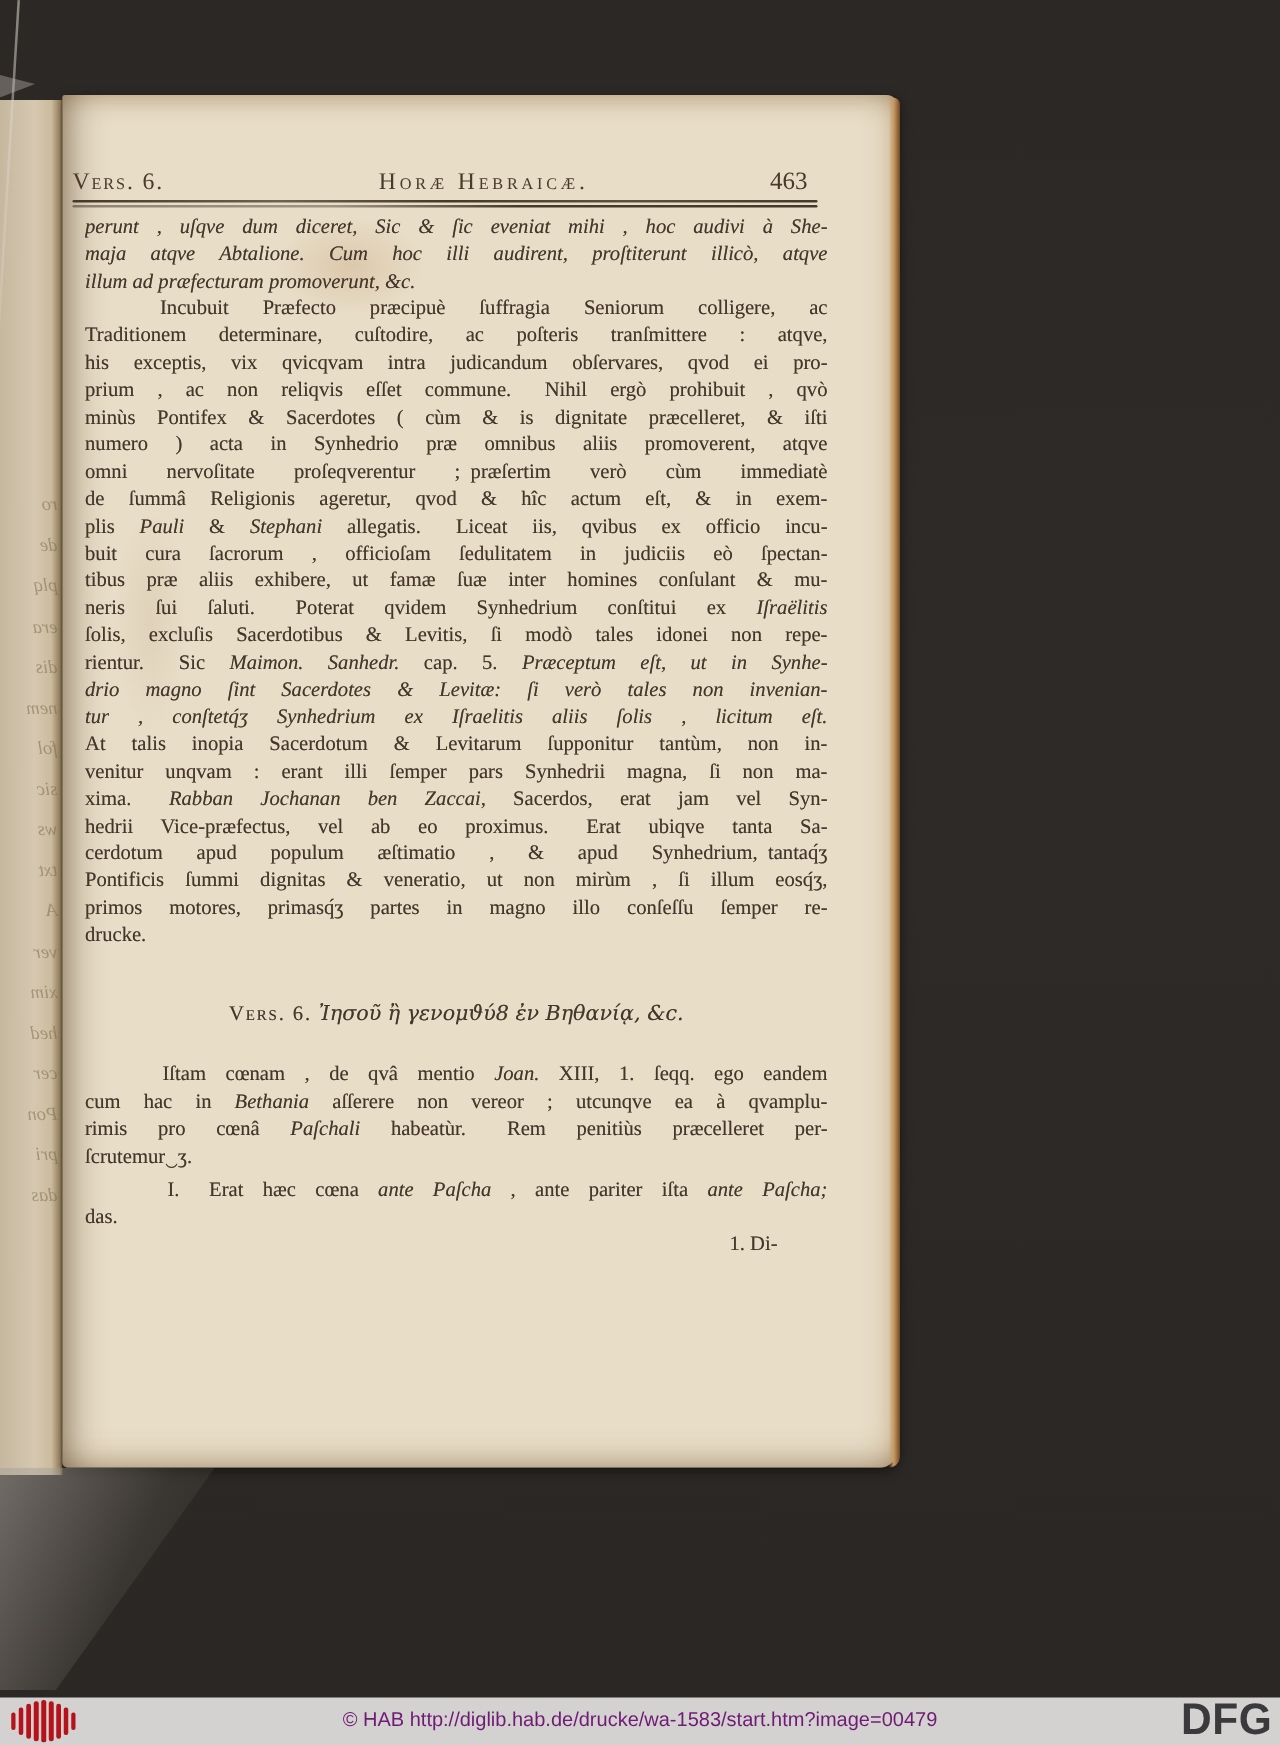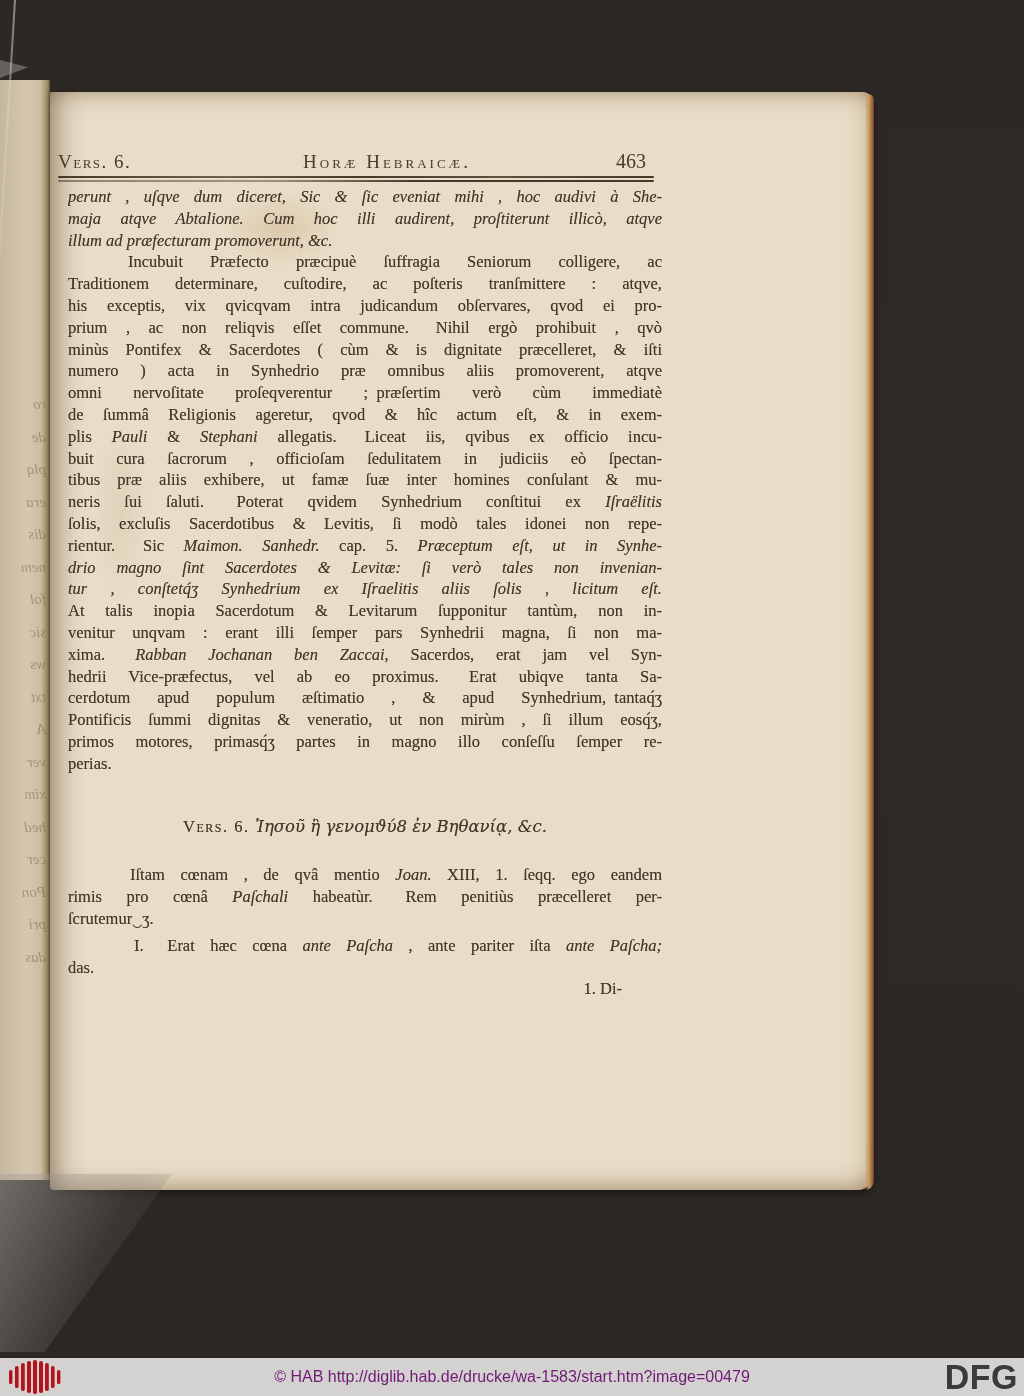--- a/index.html
+++ b/index.html
@@ -8,34 +8,34 @@
     font-family:"Liberation Serif","DejaVu Serif",serif;}
   
   #gutterStrip{position:absolute;left:0;top:80px;width:50px;height:1100px;
     background:linear-gradient(90deg,#c6b89f 0%,#d6c8b0 55%,#cbbb9f 82%,#99855f 96%,#5f4d33 100%);
     overflow:hidden;}
   #fragments{position:absolute;top:308px;left:0;width:46px;
     transform:scaleX(-1);
     font-style:italic;font-size:15px;line-height:32.5px;color:#7e6c52;
     opacity:.55;filter:blur(.45px);text-align:left;padding-left:4px;}
   
-  #page{position:absolute;left:50px;top:76px;width:822px;height:1098px;
+  #page{position:absolute;left:50px;top:76px;width:668px;height:1098px;
     border-radius:2px 9px 14px 4px;
     background:
       radial-gradient(ellipse 60% 40% at 55% 25%, rgba(255,252,240,.30), rgba(255,252,240,0) 70%),
       radial-gradient(ellipse 70% 50% at 50% 85%, rgba(120,90,50,.10), rgba(120,90,50,0) 70%),
       linear-gradient(90deg,#cfc0a5 0%,#e2d5bd 5%,#e9decа 30%,#eadfc9 55%,#e7dac2 88%,#dcc9a9 97%,#caa977 100%),
       #e8ddc7;
     background-color:#e8ddc7;
     box-shadow:
       inset 22px 0 30px -18px rgba(70,45,20,.55),
       inset -16px 0 26px -16px rgba(140,95,45,.45),
       inset 0 16px 24px -16px rgba(130,95,55,.40),
       inset 0 -18px 26px -16px rgba(115,80,45,.42),
-      2px 3px 9px rgba(0,0,0,.45); margin-top: 16px;}
+      2px 3px 9px rgba(0,0,0,.45);}
   #page::after{content:"";position:absolute;right:-2px;top:2px;bottom:0;width:9px;
     border-radius:0 9px 14px 0;
     background:linear-gradient(90deg,rgba(196,154,100,0) 0%,#c49a64 45%,#99683a 78%,#6e4a26 100%);}
   .stain{position:absolute;left:170px;top:98px;width:120px;height:78px;border-radius:50%;
     background:radial-gradient(ellipse at 50% 50%, rgba(176,126,74,.22), rgba(176,126,74,0) 70%);}
   .stain2{position:absolute;left:40px;top:330px;width:60px;height:180px;border-radius:50%;
     background:radial-gradient(ellipse, rgba(150,110,70,.10), rgba(150,110,70,0) 70%);}
   
   #printed{position:absolute;left:18px;top:0;width:594px;color:#44362a;}
   #runhead{position:absolute;left:8px;top:58px;width:588px;display:flex;align-items:baseline;
@@ -137,23 +137,24 @@
           <div class="line j"><span class="r">rientur.  Sic </span><span class="it">Maimon. Sanhedr.</span><span class="r"> cap. 5. </span><span class="it">Præceptum eſt, ut in Synhe-</span></div>
           <div class="line j"><span class="it">drio magno ſint Sacerdotes &amp; Levitæ: ſi verò tales non invenian-</span></div>
           <div class="line j"><span class="it">tur , conſtetq́ʒ Synhedrium ex Iſraelitis aliis ſolis , licitum eſt.</span></div>
           <div class="line j"><span class="r">At talis inopia Sacerdotum &amp; Levitarum ſupponitur tantùm, non in-</span></div>
           <div class="line j"><span class="r">venitur unqvam : erant illi ſemper pars Synhedrii magna, ſi non ma-</span></div>
           <div class="line j"><span class="r">xima.  </span><span class="it">Rabban Jochanan ben Zaccai</span><span class="r">, Sacerdos, erat jam vel Syn-</span></div>
           <div class="line j"><span class="r">hedrii Vice-præfectus, vel ab eo proximus.  Erat ubiqve tanta Sa-</span></div>
           <div class="line j"><span class="r">cerdotum apud populum æſtimatio , &amp; apud Synhedrium, tantaq́ʒ</span></div>
           <div class="line j"><span class="r">Pontificis ſummi dignitas &amp; veneratio, ut non mirùm , ſi illum eosq́ʒ,</span></div>
           <div class="line j"><span class="r">primos motores, primasq́ʒ partes in magno illo conſeſſu ſemper re-</span></div>
-          <div class="line"><span class="r">perias.</span></div>
+          <div class="line"><span class="r">drucke.</span></div>
           <div class="line" style="margin-top: 41px; text-align: center; text-align-last: center;"><span class="sc">Vers. 6. </span><span class="gk">Ἰησοῦ ἢ γενομϑύ8 ἐν Βηθανίᾳ, &amp;c.</span></div>
           <div class="line j" style="margin-top: 27px; text-indent: 62px;"><span class="r">Iſtam cœnam , de qvâ mentio </span><span class="it">Joan.</span><span class="r"> XIII, 1. ſeqq. ego eandem</span></div>
+          <div class="line j"><span class="r">cum hac in </span><span class="it">Bethania</span><span class="r"> aſſerere non vereor ; utcunqve ea à qvamplu-</span></div>
           <div class="line j"><span class="r">rimis pro cœnâ </span><span class="it">Paſchali</span><span class="r"> habeatùr.  Rem penitiùs præcelleret per-</span></div>
           <div class="line"><span class="r">ſcrutemur‿ʒ.</span></div>
           <div class="line j" style="margin-top: 5px; text-indent: 66px;"><span class="r">I.  Erat hæc cœna </span><span class="it">ante Paſcha</span><span class="r"> , ante pariter iſta </span><span class="it">ante Paſcha;</span></div>
           <div class="line"><span class="r">das.</span></div>
           <div class="line" style="text-align: right; text-align-last: right; padding-right: 40px;"><span class="r">1. Di-</span></div>
         </div>
     </div>
   </div>
 
   <div id="filmLine"></div>

